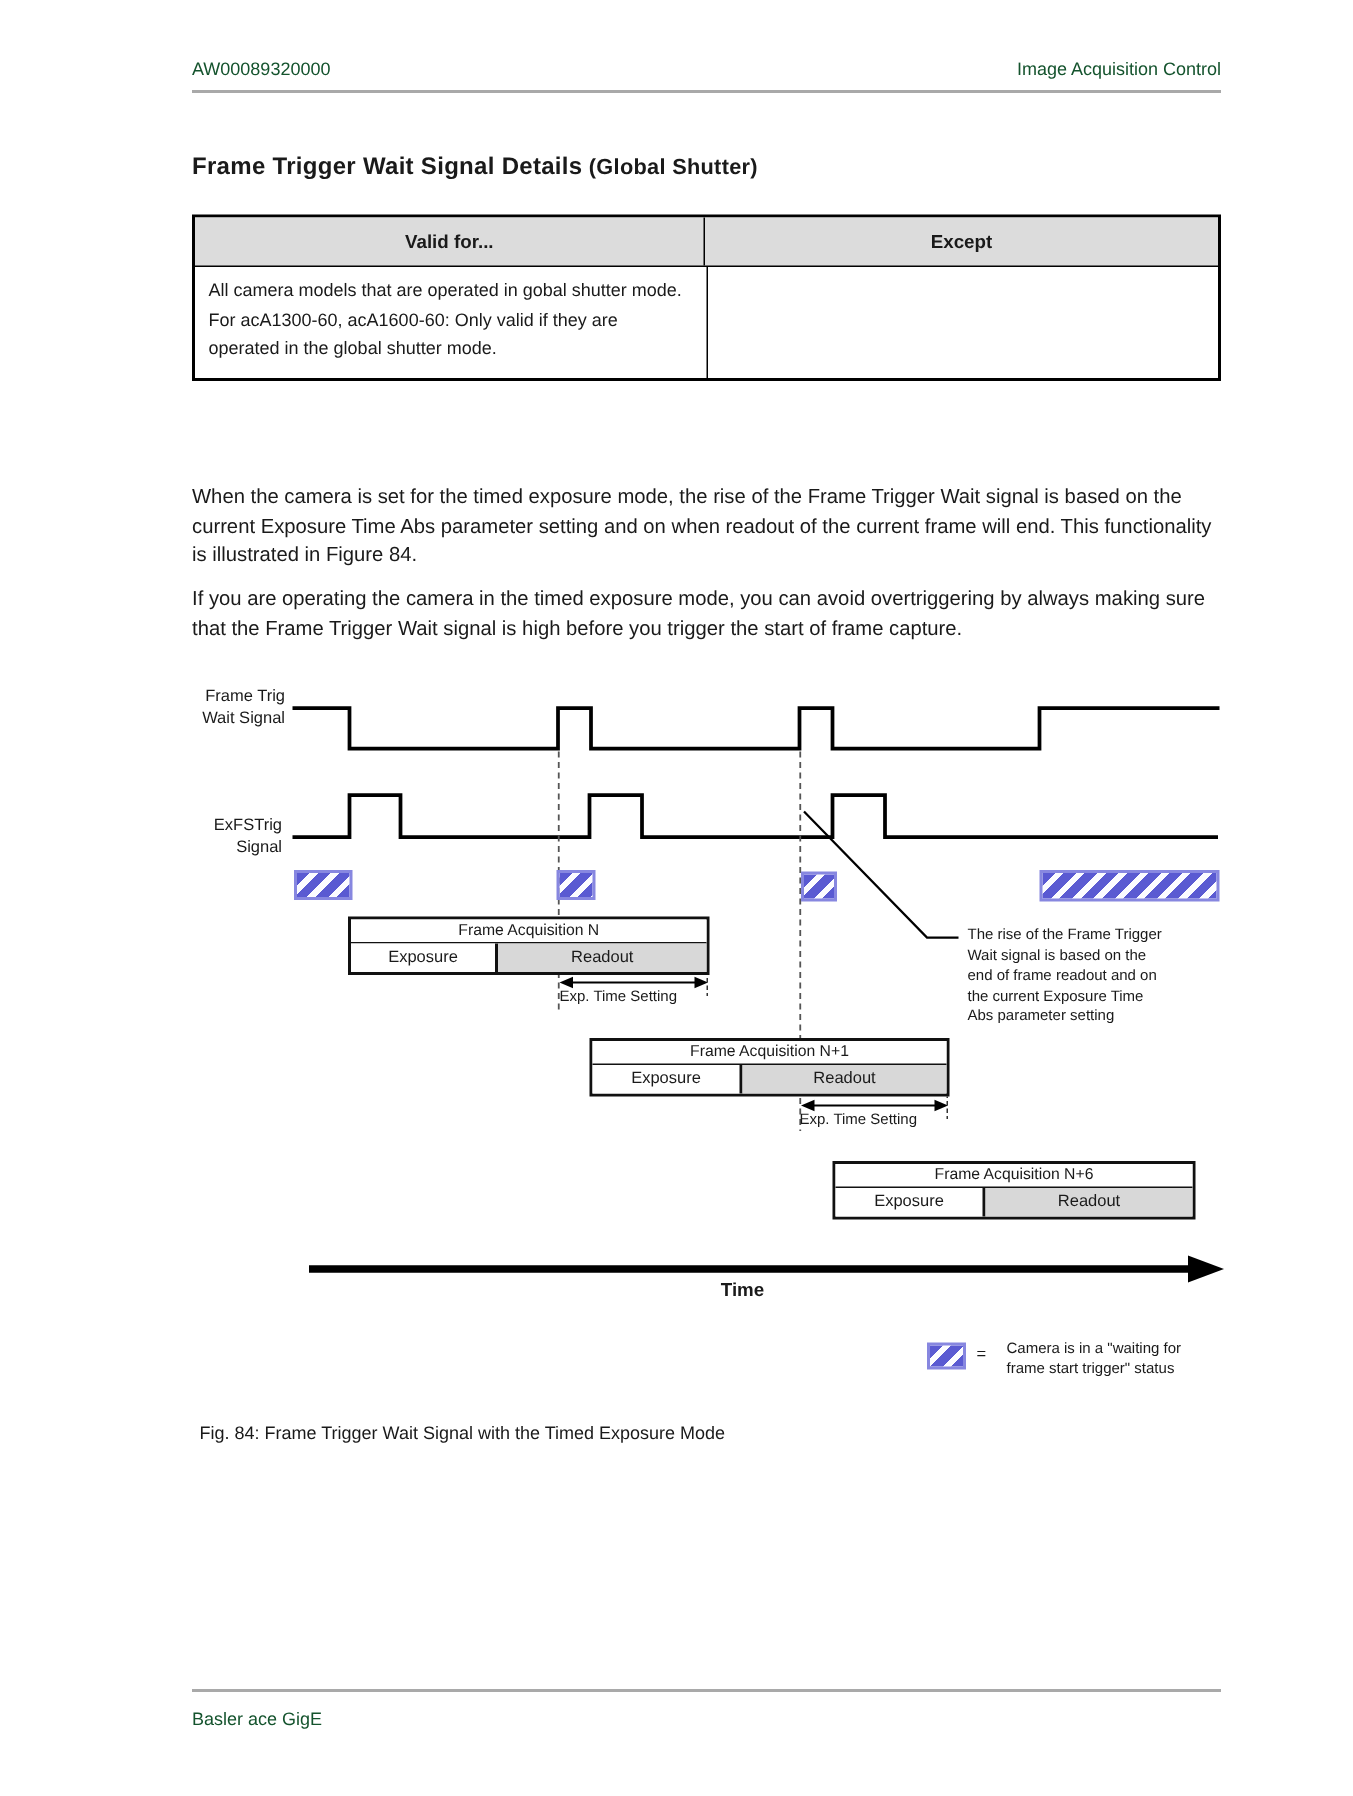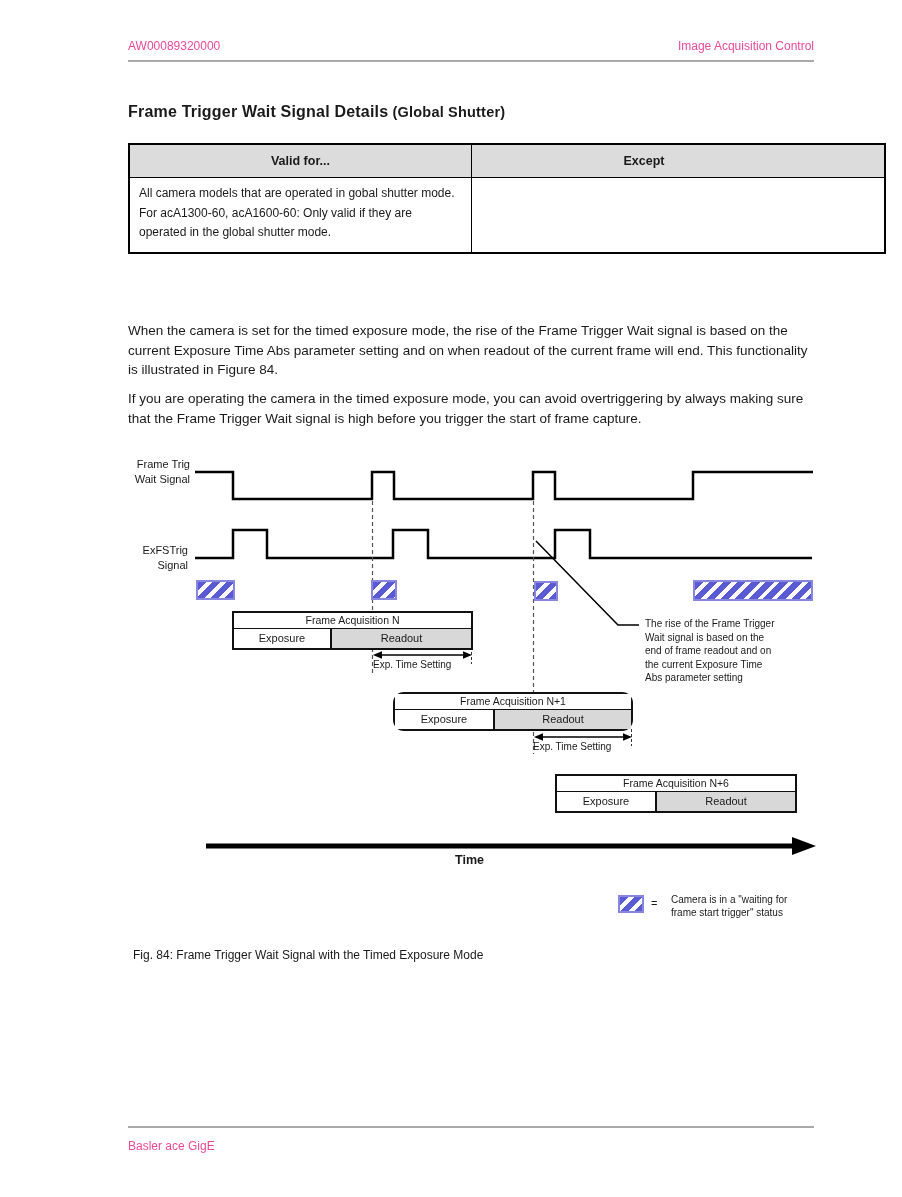--- a/index.html
+++ b/index.html
@@ -3,49 +3,49 @@
 <meta charset="utf-8">
 <style>
   * { margin:0; padding:0; box-sizing:border-box; }
   html,body { background:#ffffff; }
   body { font-family:"Liberation Sans", sans-serif; color:#1a1a1a; }
   .page { position:relative; width:902px; height:1197px; background:#fff; overflow:hidden; }
   .abs { position:absolute; }
   .pre { white-space:pre-line; }
 
   
-  .runhead { font-size:12px; color:#ec4899; }
+  .runhead { font-size:12px; color:#14532d; }
   .rule { position:absolute; left:128px; width:686px; height:2px; background:#a9a9a9; }
 
   
   .doc-title { font-weight:bold; font-size:16px; letter-spacing:0.2px; }
   .doc-title .suffix { font-size:14.5px; }
 
   
-  .vtable { position:absolute; left:128px; top:143px; width:758px; border:2px solid #000; background:#fff; }
+  .vtable { position:absolute; left:128px; top:143px; width:686px; border:2px solid #000; background:#fff; }
   .vtable .hrow { display:flex; background:#dcdcdc; border-bottom:1.5px solid #000; }
   .vtable .hcell { padding:9px 8px; font-weight:bold; font-size:12.5px; text-align:center; }
   .vtable .brow { display:flex; }
   .vtable .cell-l { width:342px; border-right:1.5px solid #000; }
   .vtable .cell-r { width:344px; }
   .vtable .bcell { padding:6px 9px 9px 9px; font-size:12px; line-height:19.5px; }
   .vtable .bcell p { margin:0; }
 
   .bodypara { font-size:13.5px; line-height:19.5px; width:690px; }
 
   
   .siglabel { font-size:11px; line-height:15px; text-align:right; }
   .facq { position:absolute; border:2px solid #111; background:#fff; }
   .facq .ftitle { font-size:10.5px; text-align:center; border-bottom:1.5px solid #111; padding:1px 0 2px 0; background:#fff; }
   .facq .frow { display:flex; }
   .facq .fexp { text-align:center; font-size:11px; padding:3px 0 4px 0; background:#fff; border-right:2px solid #111; }
   .facq .fread { text-align:center; font-size:11px; padding:3px 0 4px 0; background:#d8d8d8; flex:1; }
   .expsetting { font-size:10px; text-align:left; }
   .callout { font-size:10px; line-height:13.5px; }
-  .timelabel { font-weight:bold; font-size:12.5px; text-align:left; }
+  .timelabel { font-weight:bold; font-size:12.5px; text-align:center; }
   .legend-eq { font-size:11px; }
   .legend-text { font-size:10px; line-height:12.5px; }
   .caption { font-size:12px; }
 
   .hatch {
     position:absolute;
     background: repeating-linear-gradient(135deg, #5a5ad2 0px, #5a5ad2 6px, #fbfbff 6px, #fbfbff 10px);
     border:2px solid #8787e0;
   }
 
@@ -115,21 +115,21 @@
 
   <div class="facq" style="left:232px; top:611px; width:241px;">
     <div class="ftitle">Frame Acquisition N</div>
     <div class="frow">
       <div class="fexp" style="width:98px;">Exposure</div>
       <div class="fread">Readout</div>
     </div>
   </div>
   <div class="abs expsetting" style="left:373px; top:659px; width:100px;">Exp. Time Setting</div>
 
-  <div class="facq" style="left:393px; top:692px; width:240px;border-radius:11px;">
+  <div class="facq" style="left:393px; top:692px; width:240px;">
     <div class="ftitle">Frame Acquisition N+1</div>
     <div class="frow">
       <div class="fexp" style="width:100px;">Exposure</div>
       <div class="fread">Readout</div>
     </div>
   </div>
   <div class="abs expsetting" style="left:533px; top:741px; width:100px;">Exp. Time Setting</div>
 
   <div class="facq" style="left:555px; top:774px; width:242px;">
     <div class="ftitle">Frame Acquisition N+6</div>

